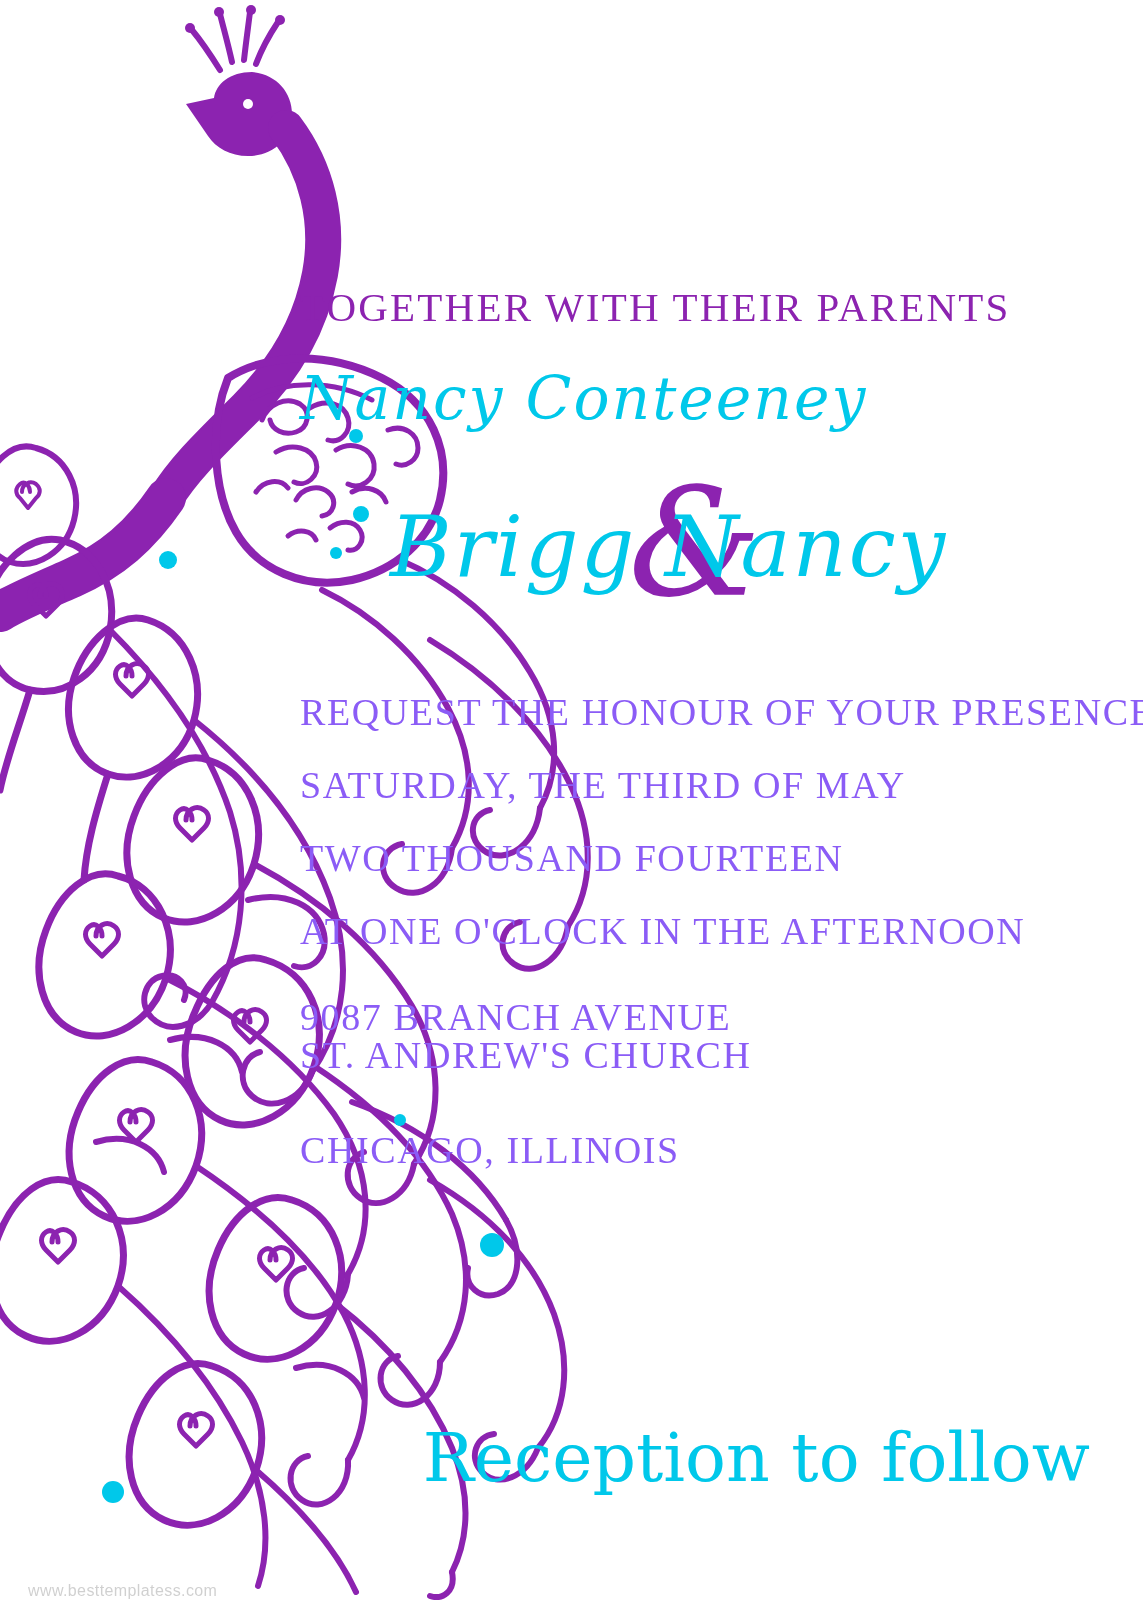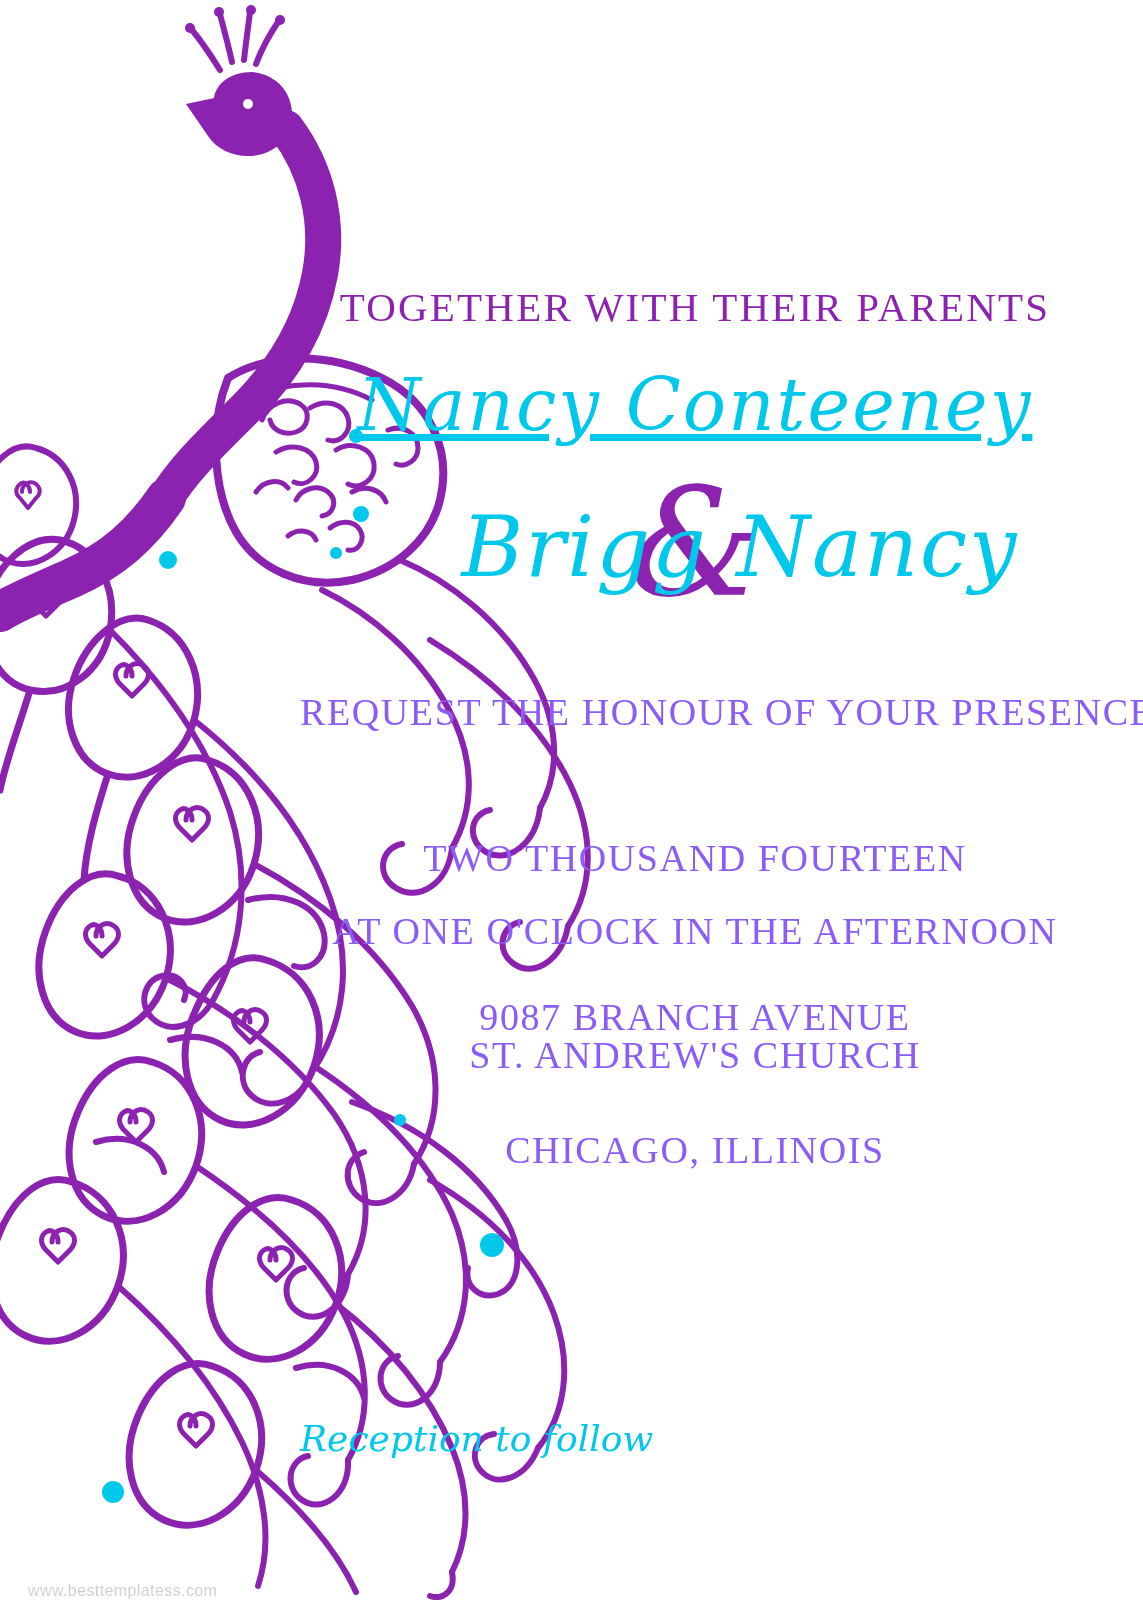--- a/index.html
+++ b/index.html
@@ -29,21 +29,20 @@
   
   #text-block {
     position: absolute;
     left: 300px;
     top: 0;
     width: 810px;
     height: 1600px;
   }
 
   .line {
-    text-align: center;
     white-space: nowrap;
   }
 
   .heading {
     position: absolute;
     left: 0;
     width: 790px;
     top: 283px;
     font-family: "Liberation Serif", serif;
     font-size: 41px;
@@ -55,23 +54,22 @@
     position: absolute;
     left: 0;
     width: 790px;
     font-family: "DejaVu Serif", serif;
     font-style: italic;
     color: #00c8ea;
     font-weight: normal;
   }
   #bride-name {
     top: 363px;
-    font-size: 72px;
+    font-size: 60px;
     letter-spacing: 2px;
-    text-decoration: underline;
   }
   #ampersand {
     position: absolute;
     left: 0;
     width: 790px;
     top: 468px;
     font-family: "DejaVu Serif", serif;
     font-style: italic;
     font-size: 150px;
     color: #8c23b0;
@@ -97,24 +95,23 @@
     letter-spacing: 1.6px;
     color: #8b5cf6;
   }
 
   #reception {
     position: absolute;
     left: 0;
     width: 790px;
     top: 1418px;
     font-family: "DejaVu Serif", serif;
-    font-style: italic;
-    font-size: 36px;
+    font-size: 68px;
     color: #00c8ea;
-    text-align: left;
+    text-align: right;
   }
 
   #watermark {
     position: absolute;
     left: 28px;
     bottom: 0;
     font-family: "Liberation Sans", sans-serif;
     font-size: 16px;
     color: rgba(120,120,120,0.35);
     letter-spacing: 0.4px;
@@ -265,20 +262,21 @@
 
     <div class="heading line">TOGETHER WITH THEIR PARENTS</div>
 
     <div class="names line" id="bride-name">Nancy Conteeney</div>
 
     <div id="ampersand">&amp;</div>
 
     <div class="names line" id="groom-name">Brigg Nancy</div>
 
     <div class="body-line line" style="top:690px">REQUEST THE HONOUR OF YOUR PRESENCE</div>
+    <div class="body-line line" style="top:763px">SATURDAY, THE THIRD OF MAY</div>
     <div class="body-line line" style="top:909px">AT ONE O'CLOCK IN THE AFTERNOON</div>
     <div class="body-line line" style="top:836px">TWO THOUSAND FOURTEEN</div>
     <div class="body-line line" style="top:1033px">ST. ANDREW'S CHURCH</div>
     <div class="body-line line" style="top:995px">9087 BRANCH AVENUE</div>
     <div class="body-line line" style="top:1128px">CHICAGO, ILLINOIS</div>
 
     <div id="reception">Reception to follow</div>
   </div>
 
   <div id="watermark">www.besttemplatess.com</div>

